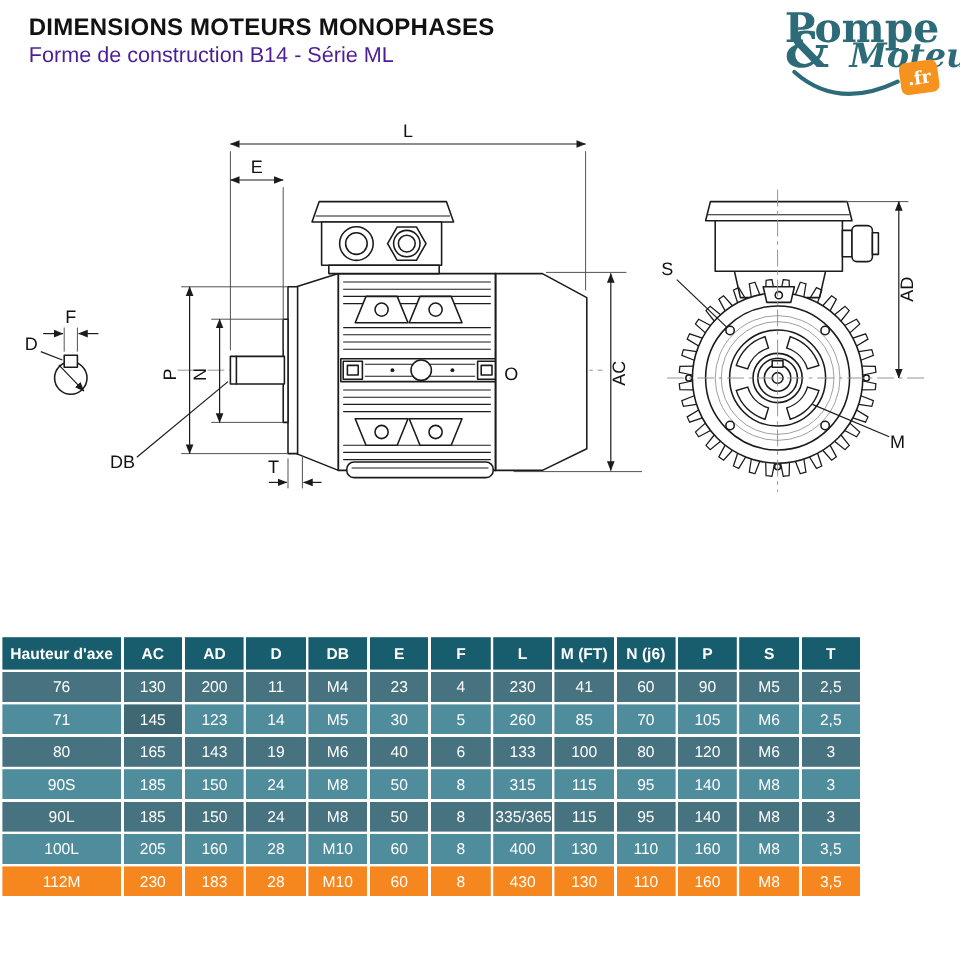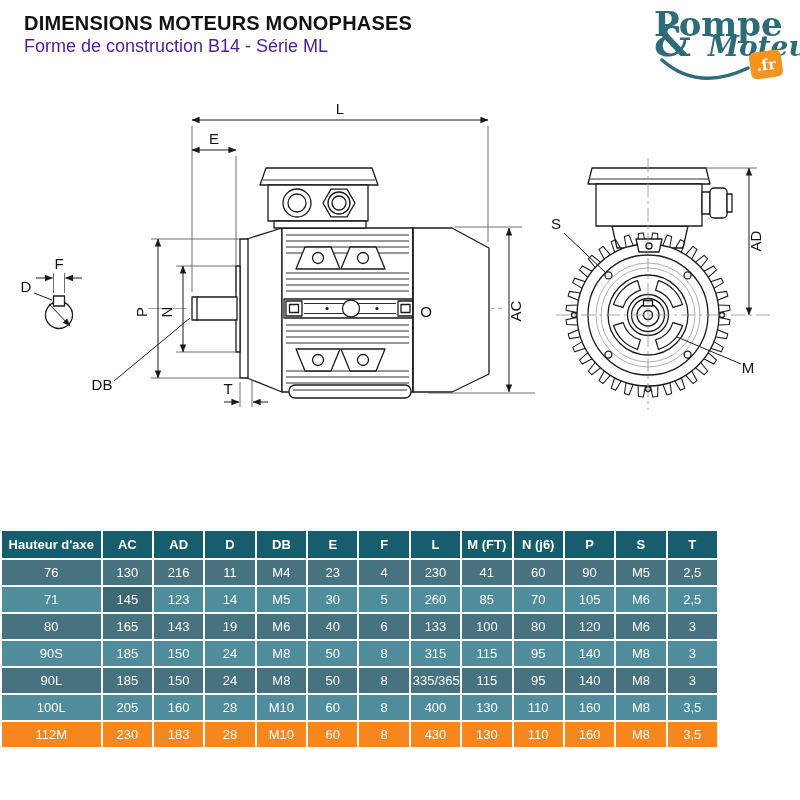--- a/index.html
+++ b/index.html
@@ -296,21 +296,21 @@
           <th>N (j6)</th>
           <th>P</th>
           <th>S</th>
           <th>T</th>
         </tr>
     </thead>
     <tbody>
         <tr class="row-dark">
           <td>76</td>
           <td>130</td>
-          <td>216</td>
+          <td>200</td>
           <td>11</td>
           <td>M4</td>
           <td>23</td>
           <td>4</td>
           <td>230</td>
           <td>41</td>
           <td>60</td>
           <td>90</td>
           <td>M5</td>
           <td>2,5</td>

